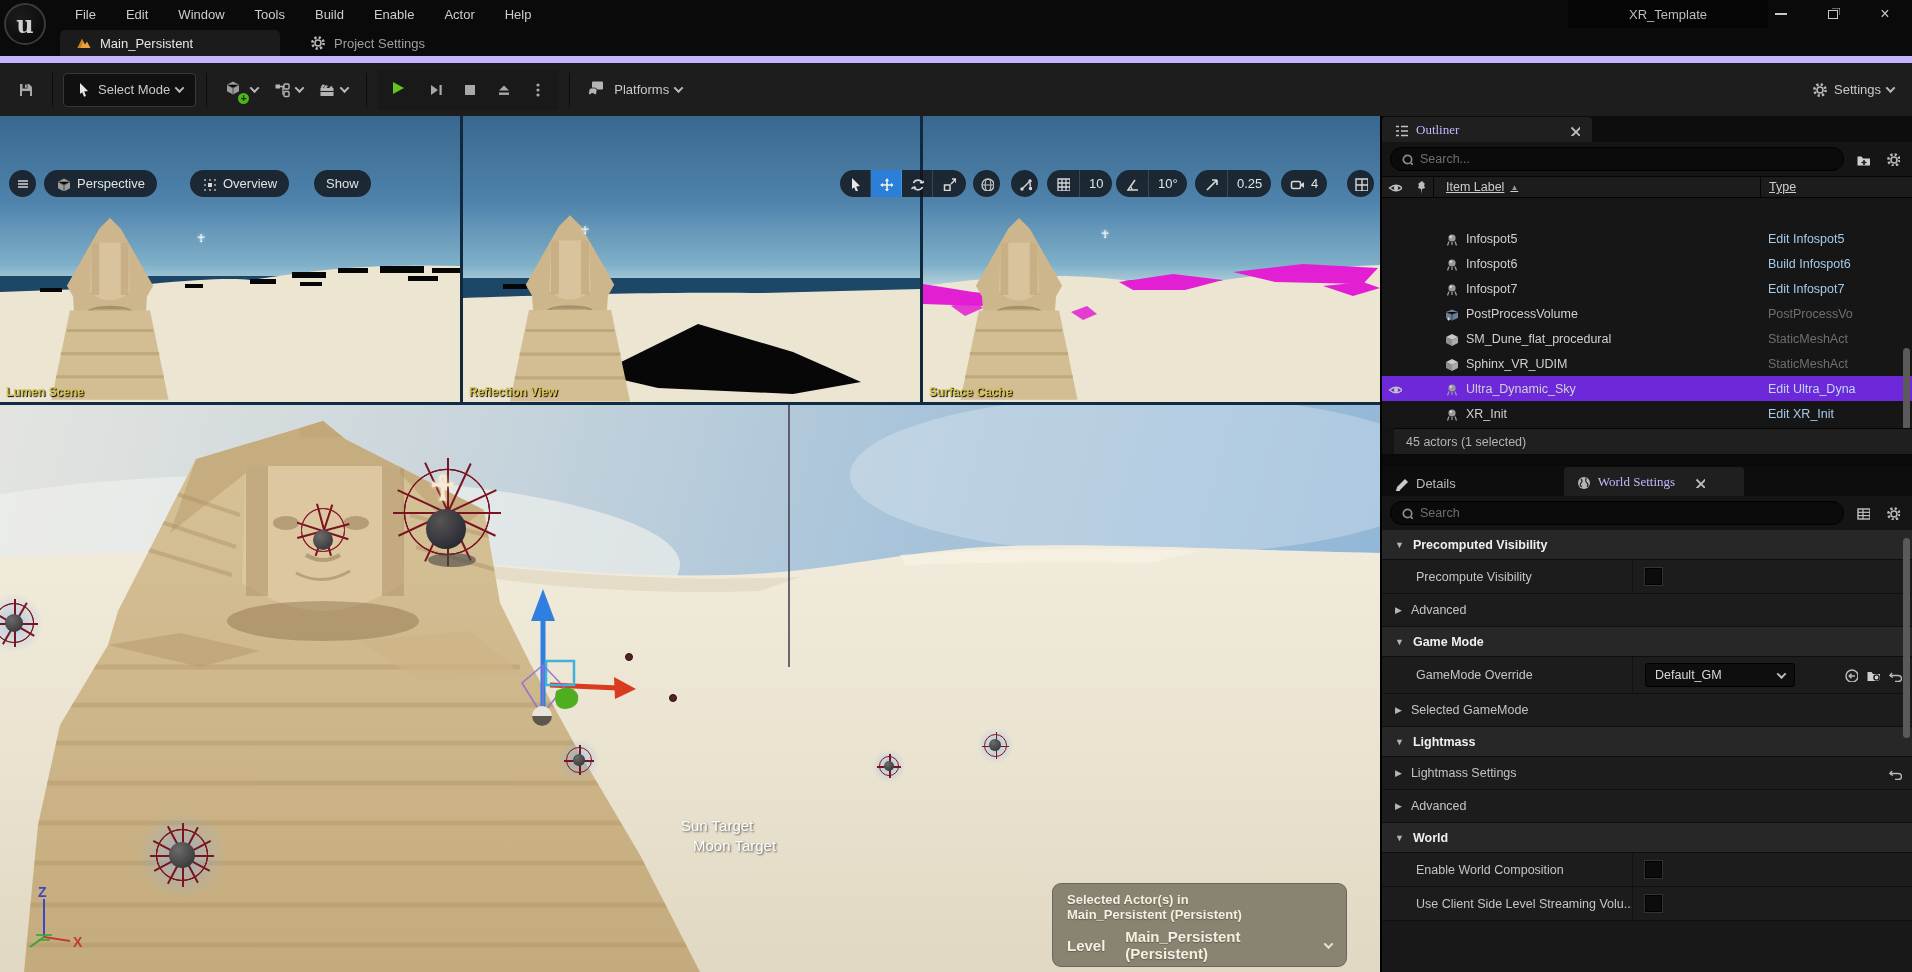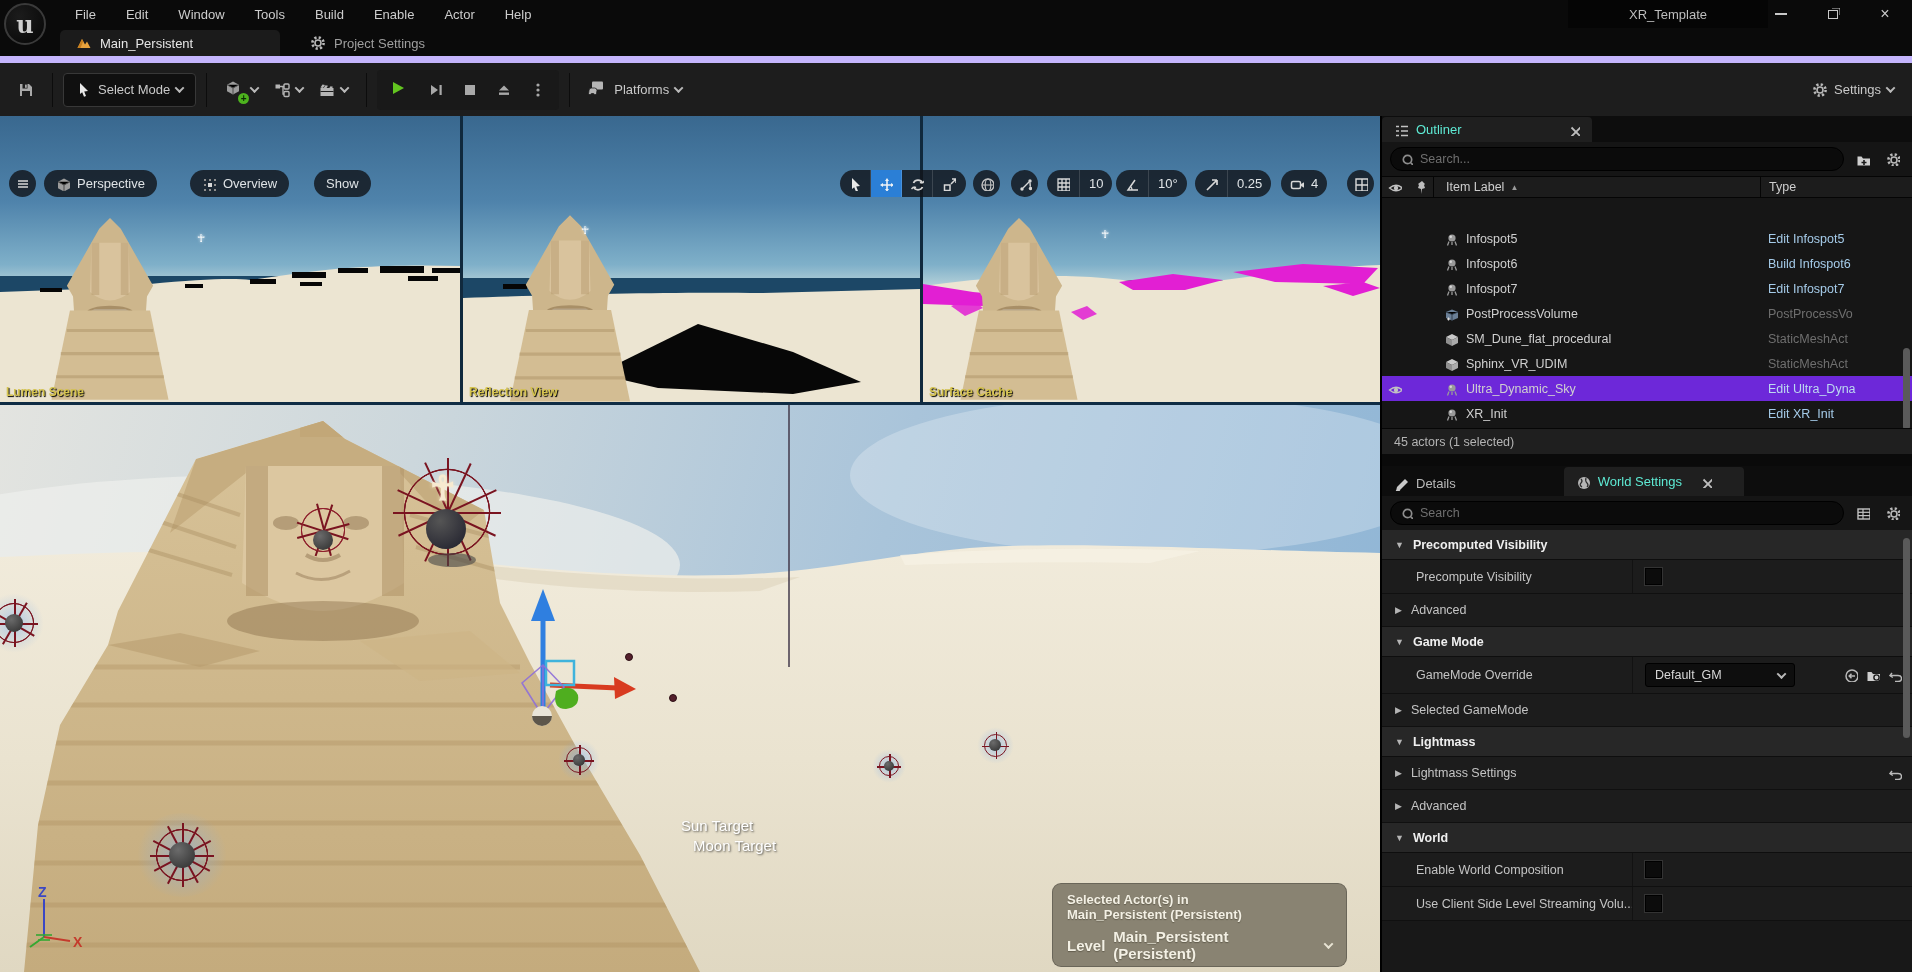--- a/index.html
+++ b/index.html
@@ -75,69 +75,69 @@
   .glow { position:absolute; border-radius:50%; background:radial-gradient(circle, rgba(130,175,235,0.55) 0%, rgba(130,175,235,0) 70%); }
   .sphere { position:absolute; border-radius:50%; background:radial-gradient(circle at 35% 30%, #6b6b6b, #2c2c2c); }
   .ankh { color:#f7ead0; font-size:34px; line-height:1; text-shadow:0 0 4px rgba(255,240,200,.8); font-weight:bold; }
   .dotm { position:absolute; width:8px; height:8px; border-radius:50%; background:#54202c; border:1px solid #2c0f14; }
 
   .scene-label { position:absolute; color:#fff; font-size:15px; font-weight:normal; text-shadow:1px 1px 2px rgba(40,40,40,.75); }
 
   .status-box { position:absolute; left:1052px; top:478px; width:295px; height:84px; border-radius:9px;
     background:rgba(130,124,108,0.93); border:1px solid rgba(60,58,50,.4); padding:8px 14px; color:#f3f0e4; }
   .status-box .l1 { font-size:13px; font-weight:bold; text-shadow:0 1px 1px rgba(60,55,40,.5); }
-  .status-box .l3 { margin-top:6px; font-size:15px; font-weight:bold; display:flex; align-items:center; gap:8px; text-shadow:0 1px 1px rgba(60,55,40,.5); }
+  .status-box .l3 { margin-top:6px; font-size:15px; font-weight:bold; display:flex; align-items:center; gap:20px; text-shadow:0 1px 1px rgba(60,55,40,.5); }
   .status-box .chev { border-color:#e8e4d4; margin-left:4px; }
 
   .axis-gizmo { position:absolute; left:22px; top:480px; width:70px; height:70px; }
 
   
   .vp-tools { position:absolute; top:13px; left:0; width:100%; height:30px; pointer-events:none; }
   .vp-tools > * { pointer-events:auto;margin-top:41px; }
   .vpill, .vcirc, .vseg { position:absolute; top:0; height:27px; background:rgba(16,19,24,0.8);
     border-radius:14px; color:#dfe3e6; font-size:13px; display:flex; align-items:center; }
   .vpill { gap:7px; padding:0 12px; }
   .vcirc { width:27px; justify-content:center; }
   .vseg { overflow:hidden; padding:0; }
   .vseg .cell { width:31px; height:27px; display:flex; align-items:center; justify-content:center; border-right:1px solid rgba(255,255,255,0.14); }
   .vseg .cell:last-child { border-right:none; }
   .vseg .cell.active { background:#2b7fd6; }
   .vpill .vsep { width:1px; height:27px; background:rgba(255,255,255,0.14); margin:0 2px; }
 
   
   .panel-tabs { height:26px; background:#0d0d0d; display:flex; align-items:flex-end; }
   .ptab { height:25px; display:flex; align-items:center; gap:8px; padding:0 12px; font-size:13px; color:#b9b9b9; }
-  .ptab.active { background:#1f1f1f; color:#5eead4; border-radius:4px 4px 0 0; }
+  .ptab.active { background:#1f1f1f; color:#c4b5fd; border-radius:4px 4px 0 0;font-family:Liberation Serif, serif; }
   .searchrow { height:34px; display:flex; align-items:center; gap:8px; padding:0 8px; background:#151515; }
   .searchbox { flex:1; height:24px; background:#0b0b0b; border:1px solid #000; border-radius:12px;
     display:flex; align-items:center; gap:7px; padding:0 10px; }
   .searchbox input { flex:1; background:transparent; border:none; outline:none; color:#cfcfcf; font-size:12.5px; }
   .searchbox input::placeholder { color:#6f6f6f; }
   .icon-btn { width:22px; height:22px; display:flex; align-items:center; justify-content:center; }
 
   .out-header { height:22px; background:#1c1c1c; border-top:1px solid #050505; border-bottom:1px solid #050505;
-    display:flex; align-items:center; font-size:12.5px; color:#cdcdcd; }
+    display:flex; align-items:center; font-size:12.5px; color:#cdcdcd;text-decoration:underline; }
   .oh-eye { width:26px; display:flex; justify-content:center; }
   .oh-pin { width:26px; display:flex; justify-content:center; border-right:1px solid #050505; height:100%; align-items:center; }
   .oh-label { flex:1; padding-left:12px; display:flex; align-items:center; gap:6px; }
   .oh-sort { font-size:8px; color:#9a9a9a; }
   .oh-type { width:152px; border-left:1px solid #050505; height:100%; display:flex; align-items:center; padding-left:8px; }
 
   .out-rows { height:230px; background:#161616; position:relative; padding-top:28px; overflow:hidden; }
   .orow { height:25px; display:flex; align-items:center; font-size:12.5px; color:#d0d0d0; }
   .orow .r-eye { width:26px; display:flex; justify-content:center; }
   .orow .r-main { flex:1; display:flex; align-items:center; gap:8px; padding-left:36px; overflow:hidden; white-space:nowrap; }
   .orow .r-type { width:152px; padding-left:8px; overflow:hidden; white-space:nowrap; font-size:12.5px; }
   .orow .link { color:#a5cbe9; text-decoration:underline; text-decoration-style:dotted; text-underline-offset:3px; }
   .orow .plain { color:#6f6f6f; }
   .orow.selected { background:#6d28d9; }
   .orow.selected .link { color:#bcd9f0; }
   .out-scroll { position:absolute; right:2px; top:150px; width:7px; height:82px; background:#5a5a5a; border-radius:4px; }
   .out-footer { height:26px; background:#1f1f1f; border-top:1px solid #060606; display:flex; align-items:center;
-    padding-left:12px; font-size:12.5px; color:#b4b4b4; }
+    padding-left:12px; font-size:12.5px; color:#b4b4b4;margin-left:12px; }
   .panel-gap { height:12px; background:#0a0a0a; }
 
   
   .det-rows { position:relative; flex:1; background:#181818; overflow:hidden; }
   .cat-row { height:30px; background:#272727; border-bottom:1px solid #0e0e0e; display:flex; align-items:center; gap:9px;
     padding-left:13px; font-size:12.5px; font-weight:bold; color:#efefef; }
   .tri { font-size:9px; color:#b5b5b5; }
   .prop-row { height:34px; background:#1c1c1c; border-bottom:1px solid #101010; display:flex; align-items:stretch; }
   .sub-row { height:33px; background:#1c1c1c; border-bottom:1px solid #101010; display:flex; align-items:center; gap:9px;
     padding-left:13px; font-size:12.5px; color:#c4c4c4; }

